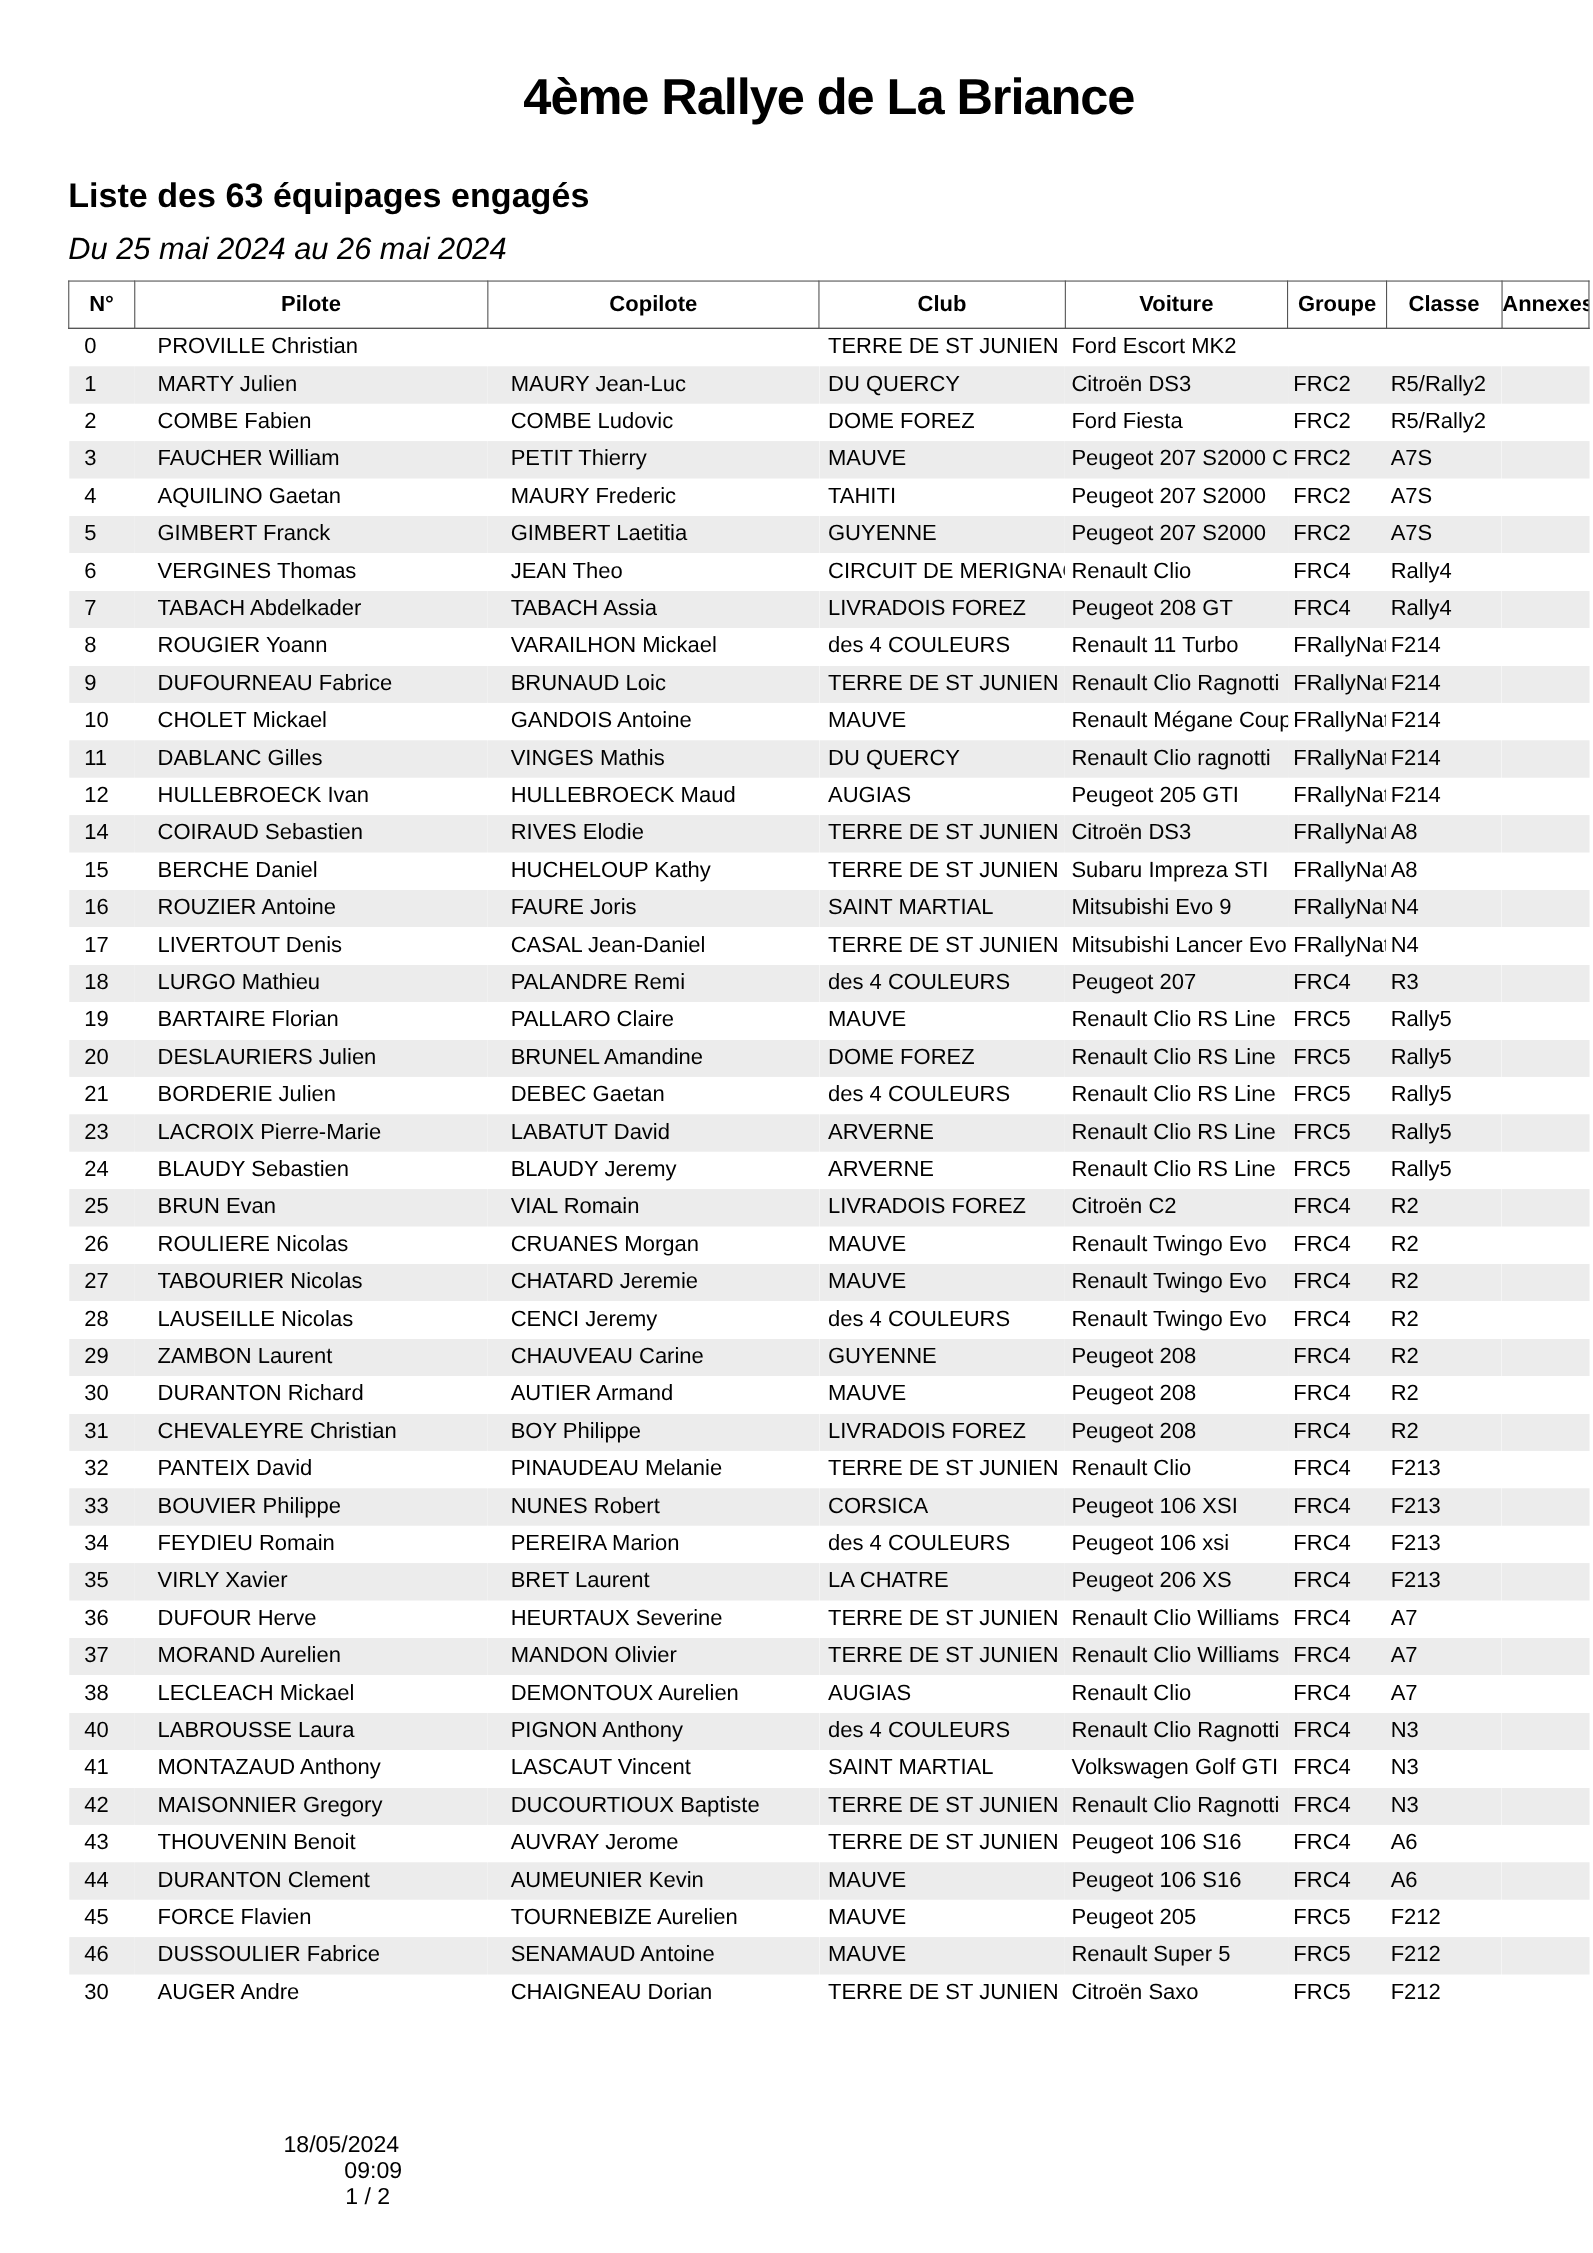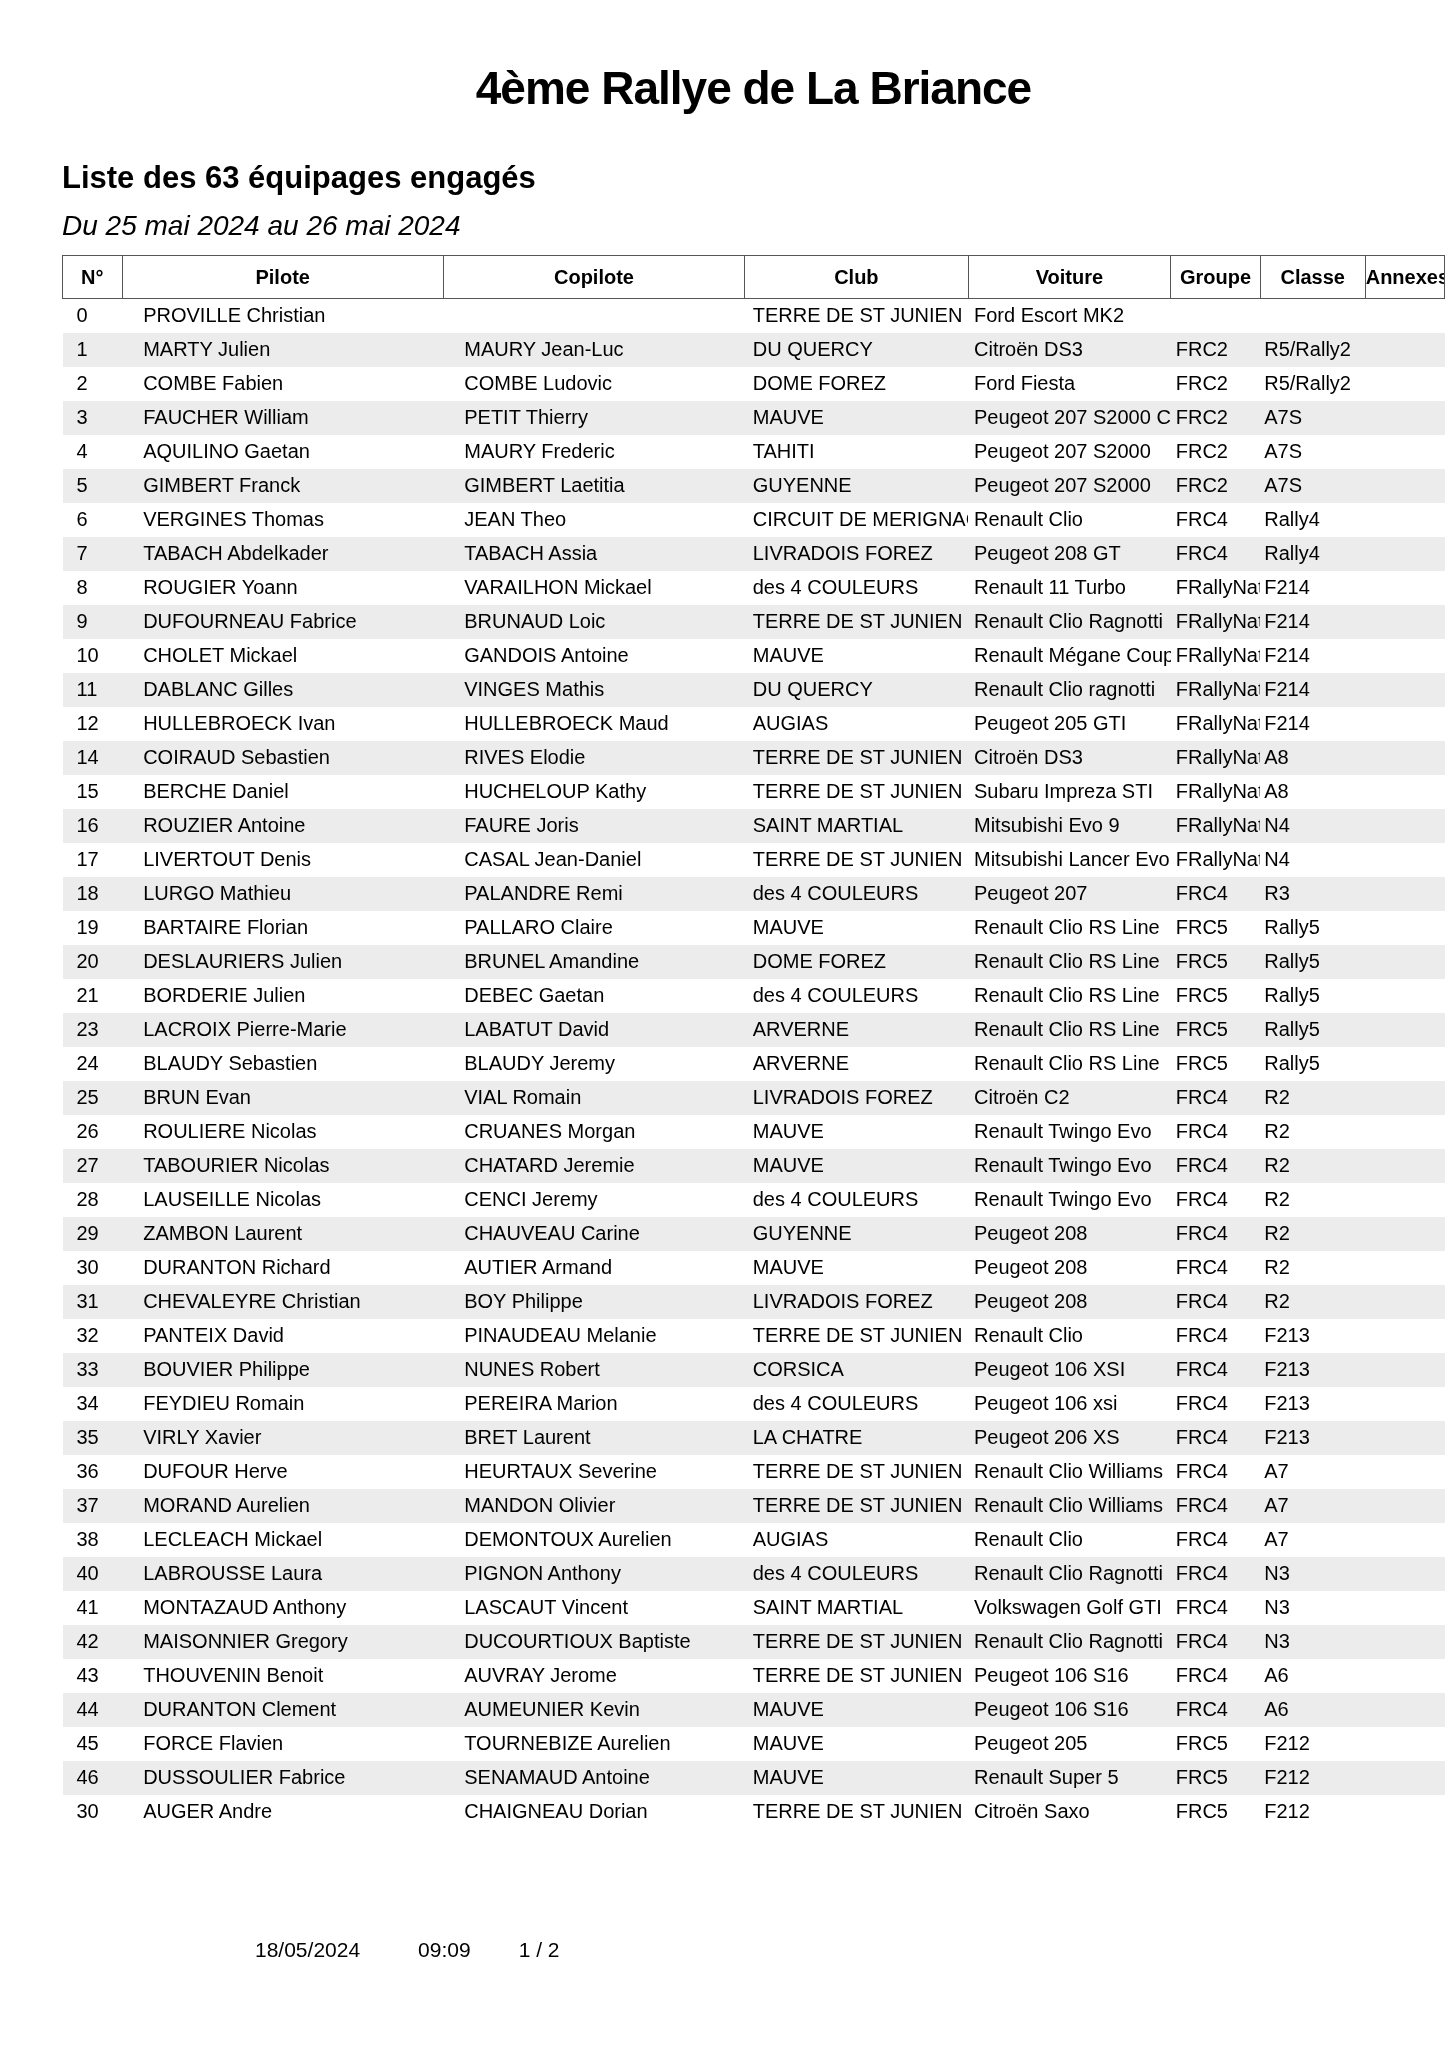--- a/index.html
+++ b/index.html
@@ -68,23 +68,24 @@
   tbody .col-pilote   { padding-left: 21px; }
   tbody .col-copilote { padding-left: 21px; }
   tbody .col-club     { padding-left: 8px; font-size: 16px; }
   tbody .col-voiture  { padding-left: 6px; }
   tbody .col-groupe   { padding-left: 5px; }
   tbody .col-classe   { padding-left: 4px; }
   .page-footer {
     position: absolute;
     left: 255px; top: 1938px;
     display: flex;
-    align-items: flex-end;
+    align-items: center;
     font-size: 21px;
     color: #000000;
+    flex-direction: column;
   }
   .page-footer .f-time { margin-left: 58px; }
   .page-footer .f-page { margin-left: 48px; }
 </style>
 </head>
 <body>
 
 <div class="content">
   <div class="doc-title">4ème Rallye de La Briance</div>
   <div class="doc-subtitle">Liste des 63 équipages engagés</div>

